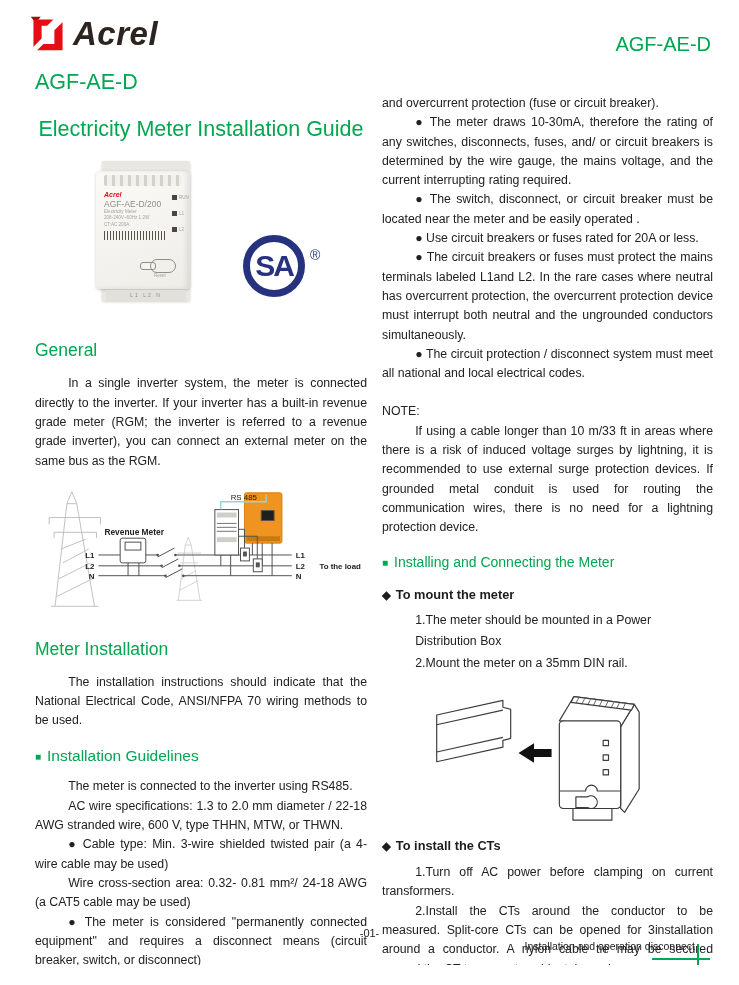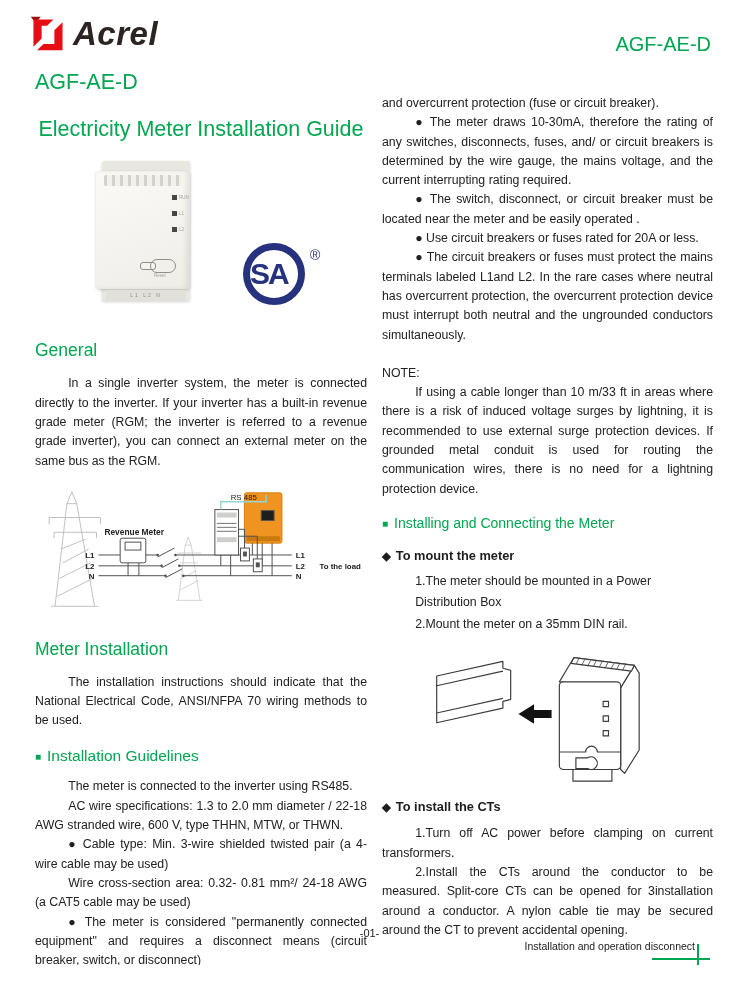--- a/index.html
+++ b/index.html
@@ -58,22 +58,22 @@
   .mp-model { font-size:8.5px; color:#8f8e89; margin-top:1px; }
   .mp-line  { font-size:4.6px; color:#a5a49e; line-height:6.5px; }
   .mp-barcode { margin-top:3px; height:9px; width:62px; background:repeating-linear-gradient(90deg,#55524c 0 1px,#f5f4ef 1px 3px); }
   .mp-led { position:absolute; left:76px; width:5px; height:5px; background:#4a4742; }
   .mp-led-label { position:absolute; left:83px; font-size:4.5px; color:#a5a49e; }
   .mp-reset { position:absolute; left:54px; top:88px; width:24px; height:12px; border:1.3px solid #8f8e89; border-radius:7px; }
   .mp-reset-stub { position:absolute; left:44px; top:91px; width:14px; height:6px; border:1.3px solid #8f8e89; border-radius:3px; background:#f5f4ef; }
   .mp-reset-label { position:absolute; left:58px; top:102px; font-size:4.5px; color:#a5a49e; }
   .mp-bottom { position:absolute; left:10px; top:129px; width:80px; height:11px; background:#e2e0da; font-size:5px; color:#8f8e89;
                display:flex; align-items:center; justify-content:center; letter-spacing:2px; }
-  .csa { position:absolute; left:208px; top:84px; width:48px; height:48px; border:7px solid var(--csa); border-radius:50%;
-         display:flex; align-items:center; justify-content:flex-start; }
+  .csa { position:absolute; left:208px; top:76px; width:48px; height:48px; border:7px solid var(--csa); border-radius:50%;
+         display:flex; align-items:center; justify-content:center; }
   .csa-letters { font-size:30px; font-weight:800; color:var(--csa); letter-spacing:-2px; }
   .csa-reg { position:absolute; left:275px; top:88px; font-size:14px; color:var(--csa); }
 
   
   .fig-diagram { position:relative; height:146px; margin-top:9px; }
   .fig-din { position:relative; height:146px; margin:6px 0 0 46px; width:215px; }
   svg text { font-family:"Liberation Sans", sans-serif; fill:#232020; }
 
   
   .page-num { position:absolute; left:0; right:0; bottom:26px; text-align:center; font-size:11px; color:#232020; }
@@ -98,20 +98,28 @@
 
   <div class="col-left">
     <h1 class="h-green-xl">AGF-AE-D</h1>
     <h1 class="h-green-xl title2">Electricity Meter Installation Guide</h1>
 
     <figure class="fig-product" style="margin:16px 0 0 0;">
       <div class="meter-photo">
         <div class="mp-back"></div>
         <div class="mp-body">
           <div class="mp-terms"></div>
+          <div class="mp-label">
+            <div class="mp-brand">Acrel</div>
+            <div class="mp-model">AGF-AE-D/200</div>
+            <div class="mp-line">Electricity Meter</div>
+            <div class="mp-line">208-240V~60Hz 1.2W</div>
+            <div class="mp-line">CT:AC 200A</div>
+            <div class="mp-barcode"></div>
+          </div>
           <div class="mp-led" style="top:24px;"></div>
           <div class="mp-led-label" style="top:24px;">RUN</div>
           <div class="mp-led" style="top:40px;"></div>
           <div class="mp-led-label" style="top:40px;">L1</div>
           <div class="mp-led" style="top:56px;"></div>
           <div class="mp-led-label" style="top:56px;">L2</div>
           <div class="mp-reset-stub"></div>
           <div class="mp-reset"></div>
           <div class="mp-reset-label">Reset</div>
         </div>
@@ -199,20 +207,21 @@
     <p class="bp ind">Wire cross-section area: 0.32- 0.81 mm²/ 24-18 AWG (a CAT5 cable may be used)</p>
     <p class="bp ind">● The meter is considered "permanently connected equipment" and requires a disconnect means (circuit breaker, switch, or disconnect)</p>
   </div>
 
   <div class="col-right">
     <p class="bp">and overcurrent protection (fuse or circuit breaker).</p>
     <p class="bp ind">● The meter draws 10-30mA, therefore the rating of any switches, disconnects, fuses, and/ or circuit breakers is determined by the wire gauge, the mains voltage, and the current interrupting rating required.</p>
     <p class="bp ind">● The switch, disconnect, or circuit breaker must be located near the meter and be easily operated .</p>
     <p class="bp ind">● Use circuit breakers or fuses rated for 20A or less.</p>
     <p class="bp ind">● The circuit breakers or fuses must protect the mains terminals labeled L1and L2. In the rare cases where neutral has overcurrent protection, the overcurrent protection device must interrupt both neutral and the ungrounded conductors simultaneously.</p>
+    <p class="bp ind">● The circuit protection / disconnect system must meet all national and local electrical codes.</p>
 
     <p class="bp note-head">NOTE:</p>
     <p class="bp ind">If using a cable longer than 10 m/33 ft in areas where there is a risk of induced voltage surges by lightning, it is recommended to use external surge protection devices. If grounded metal conduit is used for routing the communication wires, there is no need for a lightning protection device.</p>
 
     <h3 class="h-green-sm installing-head"><span class="sq-marker">■</span><span>Installing and Connecting the Meter</span></h3>
 
     <h4 class="h-diamond mount-head"><span class="dm-marker">◆</span><span>To mount the meter</span></h4>
     <div class="steps">
       <p class="step">1.The meter should be mounted in a Power Distribution Box</p>
       <p class="step">2.Mount the meter on a 35mm DIN rail.</p>

